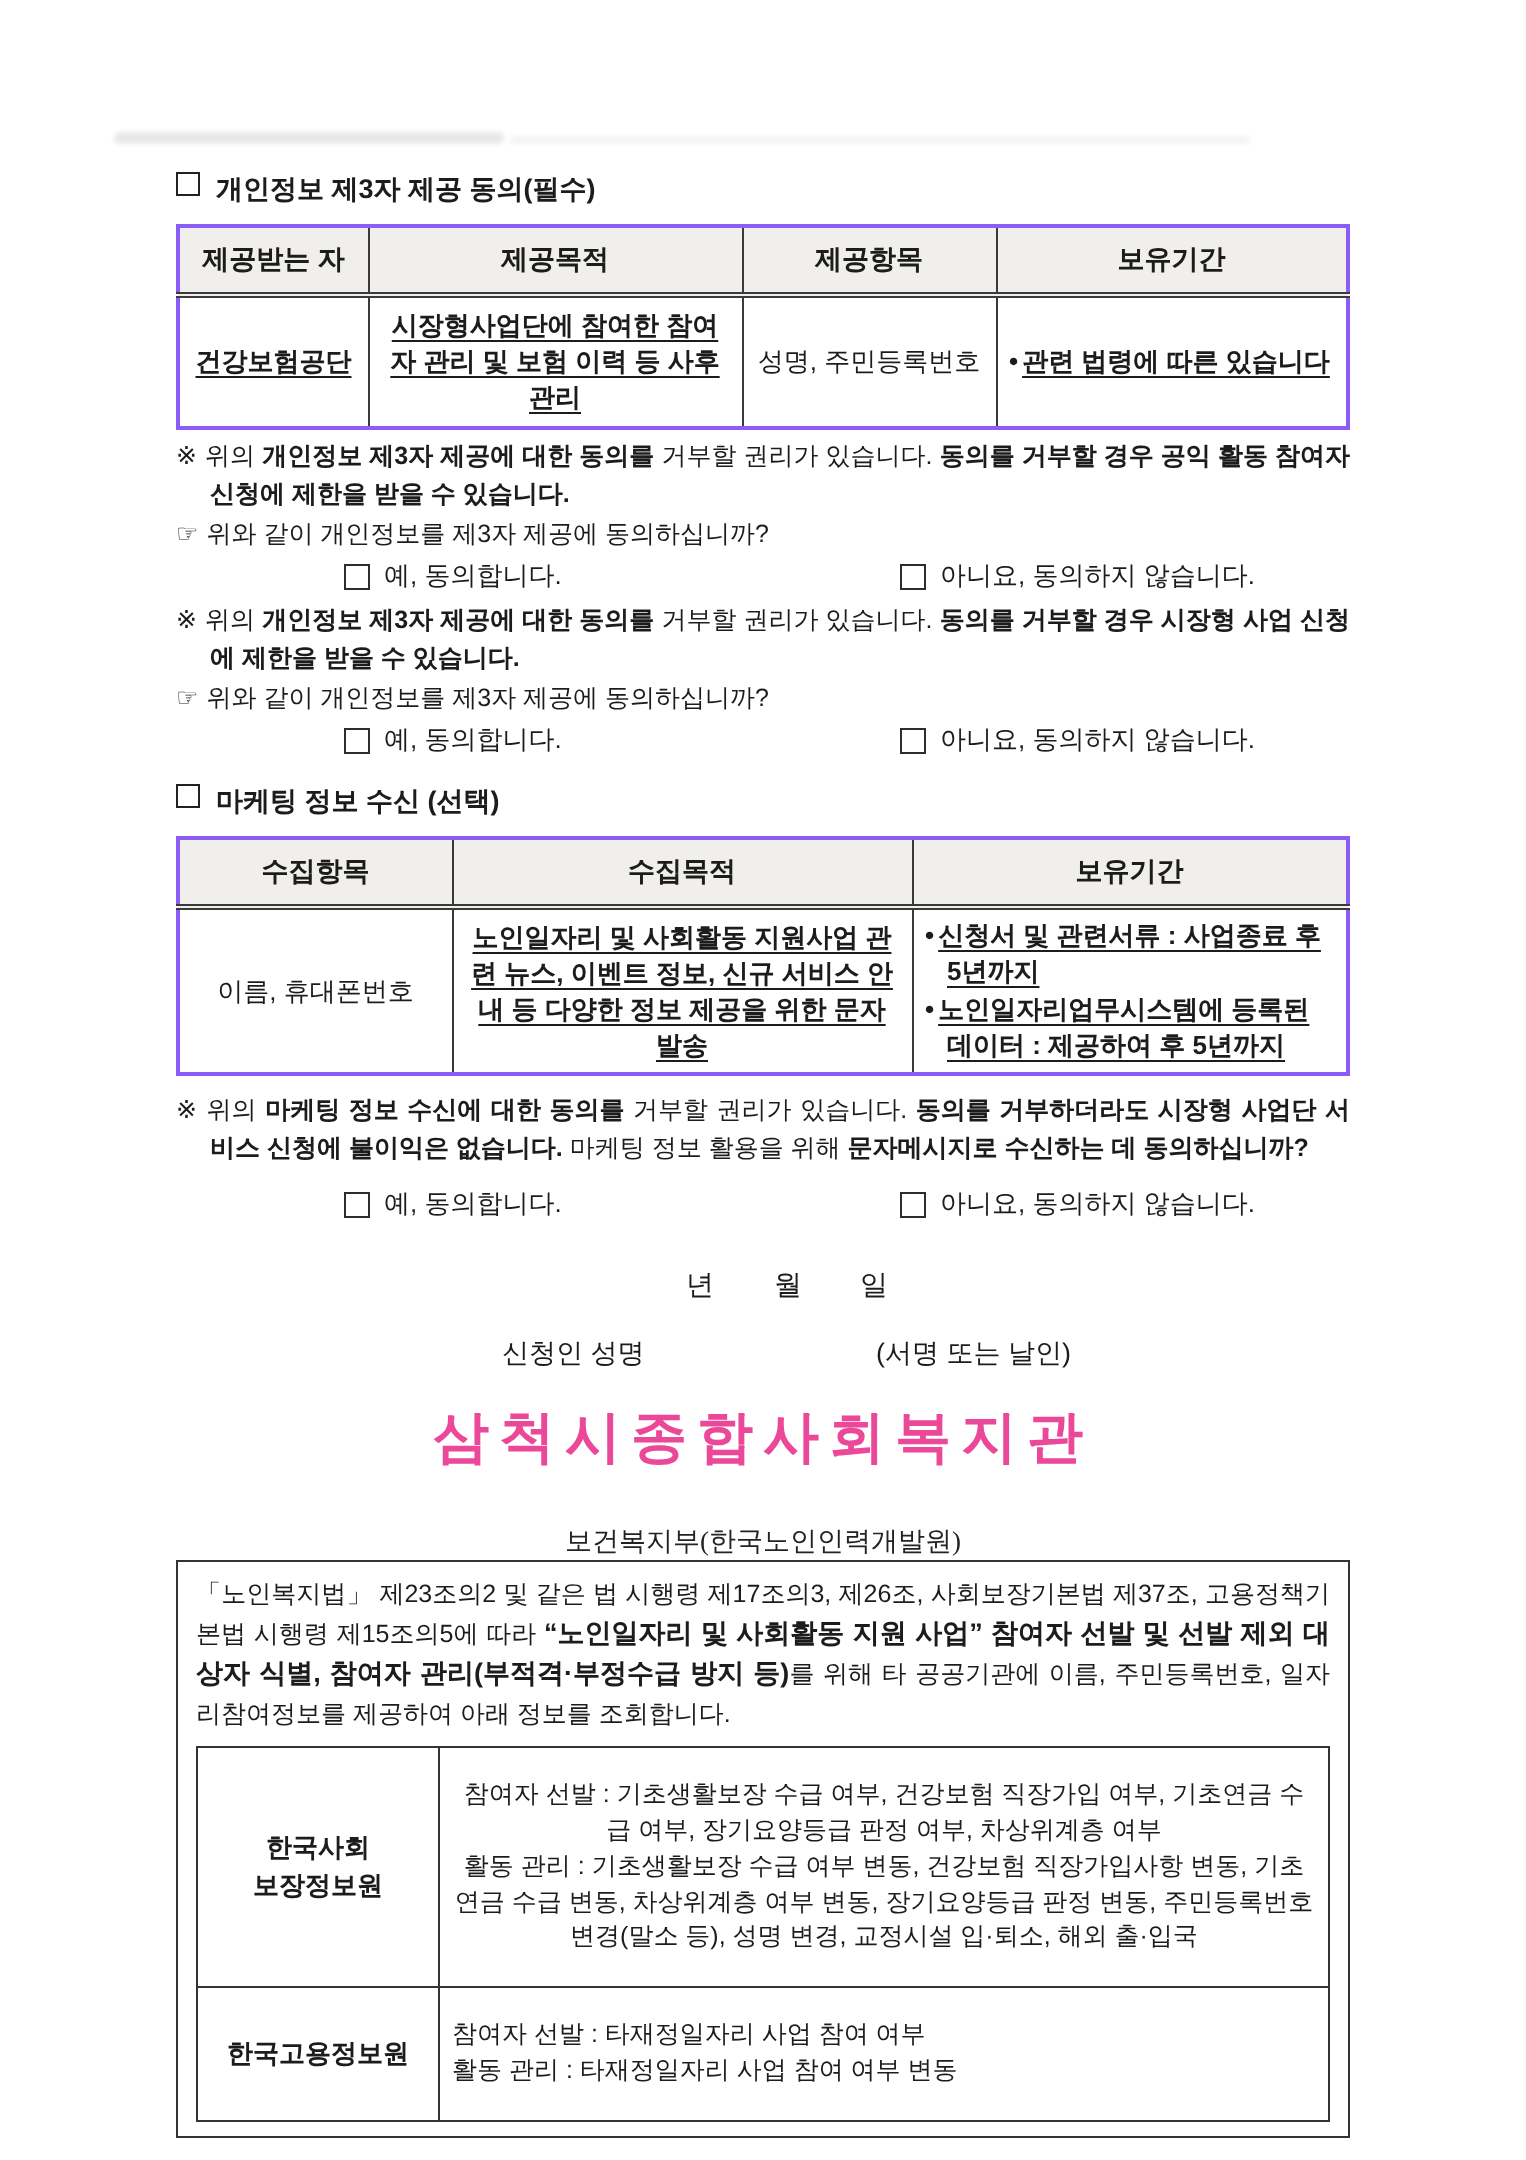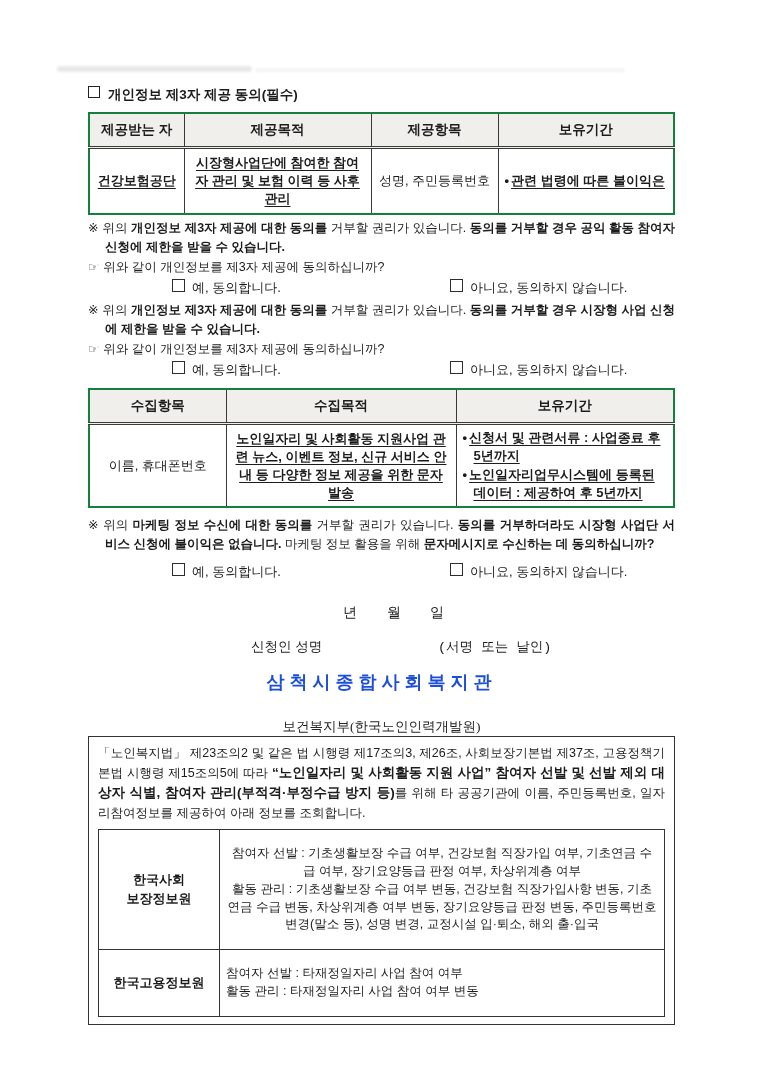--- a/index.html
+++ b/index.html
@@ -9,52 +9,52 @@
           border-radius:3px;opacity:.55;filter:blur(1px);}
   .smudge2{position:absolute;left:255px;top:68px;width:370px;height:4px;background:#e2e2e2;
           border-radius:2px;opacity:.35;filter:blur(1px);}
   .content{position:absolute;left:88px;top:86px;width:587px;}
 
   .sec-heading{display:flex;align-items:flex-start;gap:8px;font-size:13.5px;font-weight:700;height:18px;}
   .sq{width:10px;height:10px;border:1.6px solid #222;display:inline-block;flex:0 0 auto;}
 
   table.t{border-collapse:collapse;width:100%;table-layout:fixed;}
   table.t th,table.t td{border:1px solid #3a3a3a;}
-  table.t1,table.t2{border:2px solid #15803d;margin-top:8px;}
+  table.t1,table.t2{border:2px solid #8b5cf6;margin-top:8px;}
   table.t th{background:#f1efeb;font-size:13.5px;font-weight:700;height:28px;
              border-bottom:3px double #3a3a3a;padding:2px 2px;}
   .t1 td{height:58px;text-align:center;vertical-align:middle;font-size:13px;padding:3px 6px;}
   .t2 td{height:72px;text-align:center;vertical-align:middle;font-size:13px;padding:3px 6px;}
   .bu{font-weight:700;text-decoration:underline;text-underline-offset:3px;}
   .purpose-cell{line-height:18px;}
   .items-cell{font-size:12.5px;font-weight:400;}
   .ret-cell{text-align:left;vertical-align:middle;}
   .ret-entry{padding-left:11px;text-indent:-11px;line-height:18px;text-align:left;margin:1px 0;}
   .bullet{font-weight:700;margin-right:2px;}
 
   .notice{margin:4px 0 0;font-size:12.5px;line-height:19px;text-align:justify;
           padding-left:17px;text-indent:-17px;}
   .notice b{font-weight:700;}
   .marker{margin-right:4px;}
   .question{margin:1px 0 0;font-size:12.5px;line-height:19px;}
   .choice-row{position:relative;height:20px;margin-top:1px;}
-  .choice{position:absolute;top:1px;display:flex;align-items:flex-start;gap:7px;font-size:13px;cursor:pointer;}
+  .choice{position:absolute;top:1px;display:flex;align-items:center;gap:7px;font-size:13px;cursor:pointer;}
   .choice.yes{left:84px;} .choice.no{left:362px;}
   .cb{width:11px;height:11px;border:1.6px solid #2d2d2d;display:inline-block;background:#fff;flex:0 0 auto;}
   .mt12{margin-top:12px;} .mt8{margin-top:8px;}
 
   .date-row{position:relative;height:20px;margin-top:22px;font-size:14px;}
   .date-row span{position:absolute;top:0;}
   .yy{left:255px;} .mm{left:299px;} .dd{left:342px;}
   .sig-row{position:relative;height:20px;margin-top:14px;font-size:13.5px;}
   .sig-row span{position:absolute;top:0;}
-  .applicant{left:163px;} .seal{left:350px;font-family:Liberation Mono, monospace;}
+  .applicant{left:163px;} .seal{left:350px;}
 
   .org-title{margin-top:12px;text-align:center;font-family:"Liberation Serif","DejaVu Serif",serif;
-             font-size:18px;font-weight:700;letter-spacing:5px;color:#1d4ed8;}
+             font-size:28px;font-weight:700;letter-spacing:5px;color:#ec4899;}
   .ministry{margin-top:24px;text-align:center;font-family:"Liberation Serif","DejaVu Serif",serif;
             font-size:13.5px;color:#232323;}
 
   .legal-box{margin-top:0;border:1.5px solid #333;padding:6px 9px 7px;}
   .legal-para{margin:0;font-size:12.5px;line-height:20px;text-align:justify;}
   .legal-para .em{font-size:13.5px;font-weight:700;}
   table.t3{border-collapse:collapse;width:100%;table-layout:fixed;margin-top:6px;border:1px solid #333;}
   .t3 td{border:1px solid #333;vertical-align:middle;}
   .t3 .org{width:118px;text-align:center;font-weight:700;font-size:13px;
            white-space:pre-line;line-height:1.5;}
@@ -91,21 +91,21 @@
           <th>제공항목</th>
           <th>보유기간</th>
         </tr>
       </thead>
       <tbody>
         <tr>
           <td><span class="bu">건강보험공단</span></td>
           <td class="purpose-cell"><span class="bu">시장형사업단에 참여한 참여자 관리 및 보험 이력 등 사후관리</span></td>
           <td class="items-cell">성명, 주민등록번호</td>
           <td class="ret-cell">
-            <div class="ret-entry"><span class="bullet">•</span><span class="bu">관련 법령에 따른 불이익은</span></div>
+            <div class="ret-entry"><span class="bullet">•</span><span class="bu">관련 법령에 따른 있습니다</span></div>
           </td>
         </tr>
       </tbody>
     </table>
 
     <p class="notice">
       <span class="marker">※</span><span>위의 </span><b>개인정보 제3자 제공에 대한 동의를</b><span> 거부할 권리가 있습니다. </span><b>동의를 거부할 경우 공익 활동 참여자 신청에 제한을 받을 수 있습니다.</b>
     </p>
     <p class="question">
       <span class="marker">☞</span><span>위와 같이 개인정보를 제3자 제공에 동의하십니까?</span>
@@ -131,20 +131,24 @@
       <span class="choice yes">
         <span class="cb"></span>
         <span>예, 동의합니다.</span>
       </span>
       <span class="choice no">
         <span class="cb"></span>
         <span>아니요, 동의하지 않습니다.</span>
       </span>
     </div>
 
+    <div class="sec-heading mt12">
+      <span class="sq"></span>
+      <span>마케팅 정보 수신 (선택)</span>
+    </div>
 
     <table class="t t2">
       <colgroup>
           <col style="width:137px">
           <col style="width:230px">
           <col>
         </colgroup>
       <thead>
         <tr>
           <th>수집항목</th>

